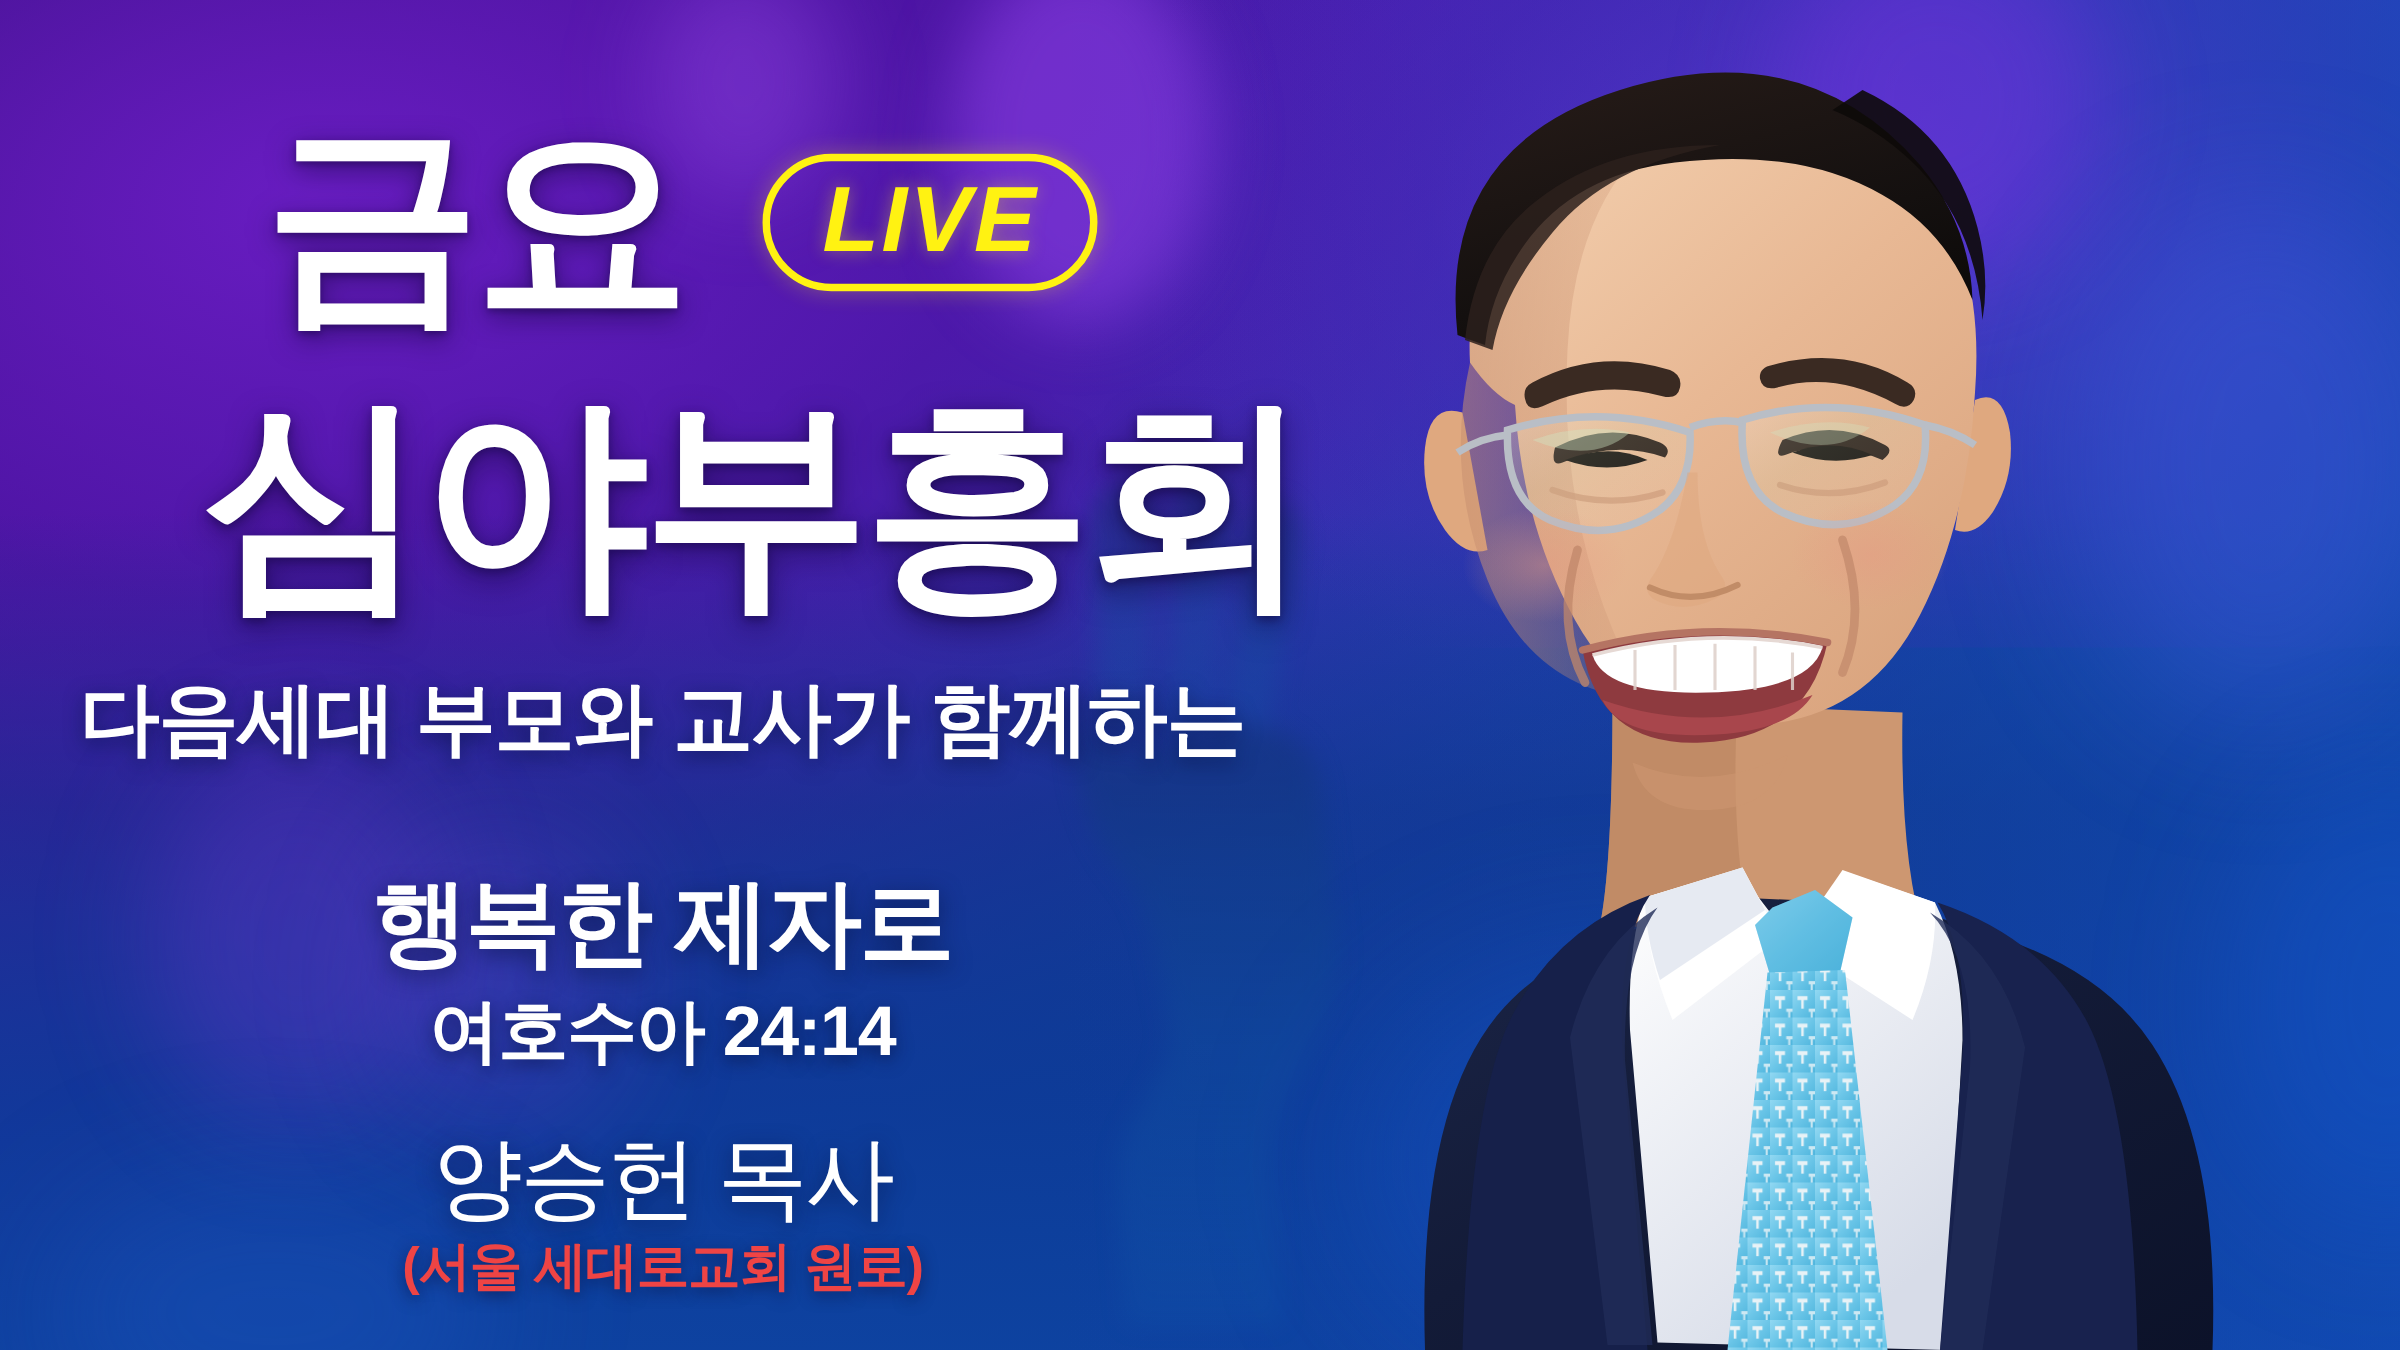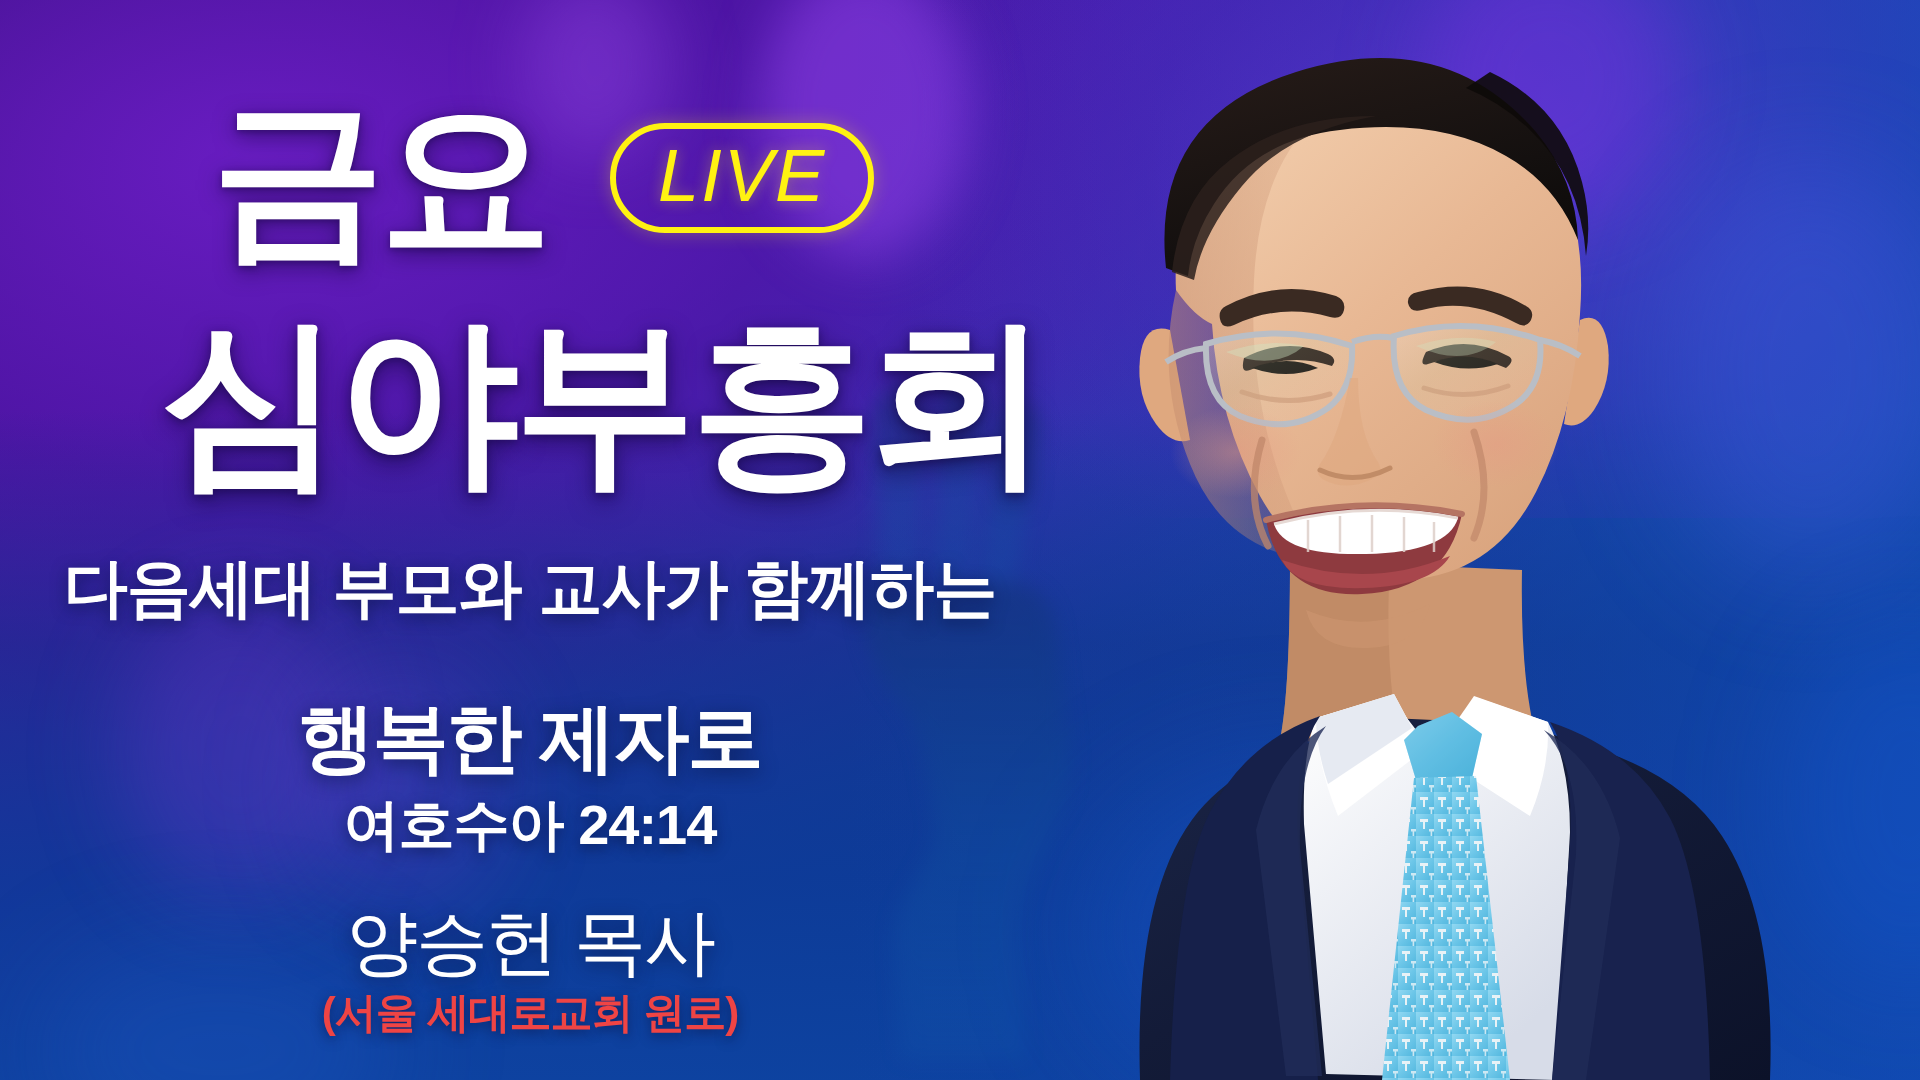--- a/index.html
+++ b/index.html
@@ -75,35 +75,35 @@
     text-shadow:0 6px 22px rgba(18,5,60,.55), 0 2px 6px rgba(20,6,60,.45);
     white-space:nowrap;
   }
   .live-badge{
     border:6px solid #fff212;border-radius:60px;
     padding:10px 42px 14px 42px;
     display:flex;align-items:center;justify-content:center;
     box-shadow:0 0 18px rgba(255,240,30,.28);
   }
   .live-text{
-    font-size:74px;font-weight:400;font-style:italic;color:#fff212;
+    font-size:74px;font-weight:700;font-style:italic;color:#fff212;
     letter-spacing:2px;line-height:1;
     text-shadow:0 0 14px rgba(255,240,40,.35);
   }
 
   .maintitle{
     position:absolute;left:160px;top:310px;
     font-size:182px;line-height:1;font-weight:900;color:#ffffff;
     letter-spacing:-5px;white-space:nowrap;
     text-shadow:0 8px 26px rgba(16,6,58,.55), 0 3px 8px rgba(20,8,64,.5);
     text-align:center;
   }
 
   .subtitle{
-    position:absolute;left:0;top:545px;width:1060px;text-align:center;
+    position:absolute;left:0;top:532px;width:1060px;text-align:center;
     font-size:64px;font-weight:700;color:#ffffff;letter-spacing:-1px;
     text-shadow:0 4px 16px rgba(8,20,70,.7);
   }
 
   .sermon-title{
     position:absolute;left:0;top:665px;width:1060px;text-align:center;
     font-size:76px;font-weight:900;color:#ffffff;letter-spacing:-2px;
     text-shadow:0 4px 18px rgba(8,22,72,.72);
     margin-top:23px;
   }

